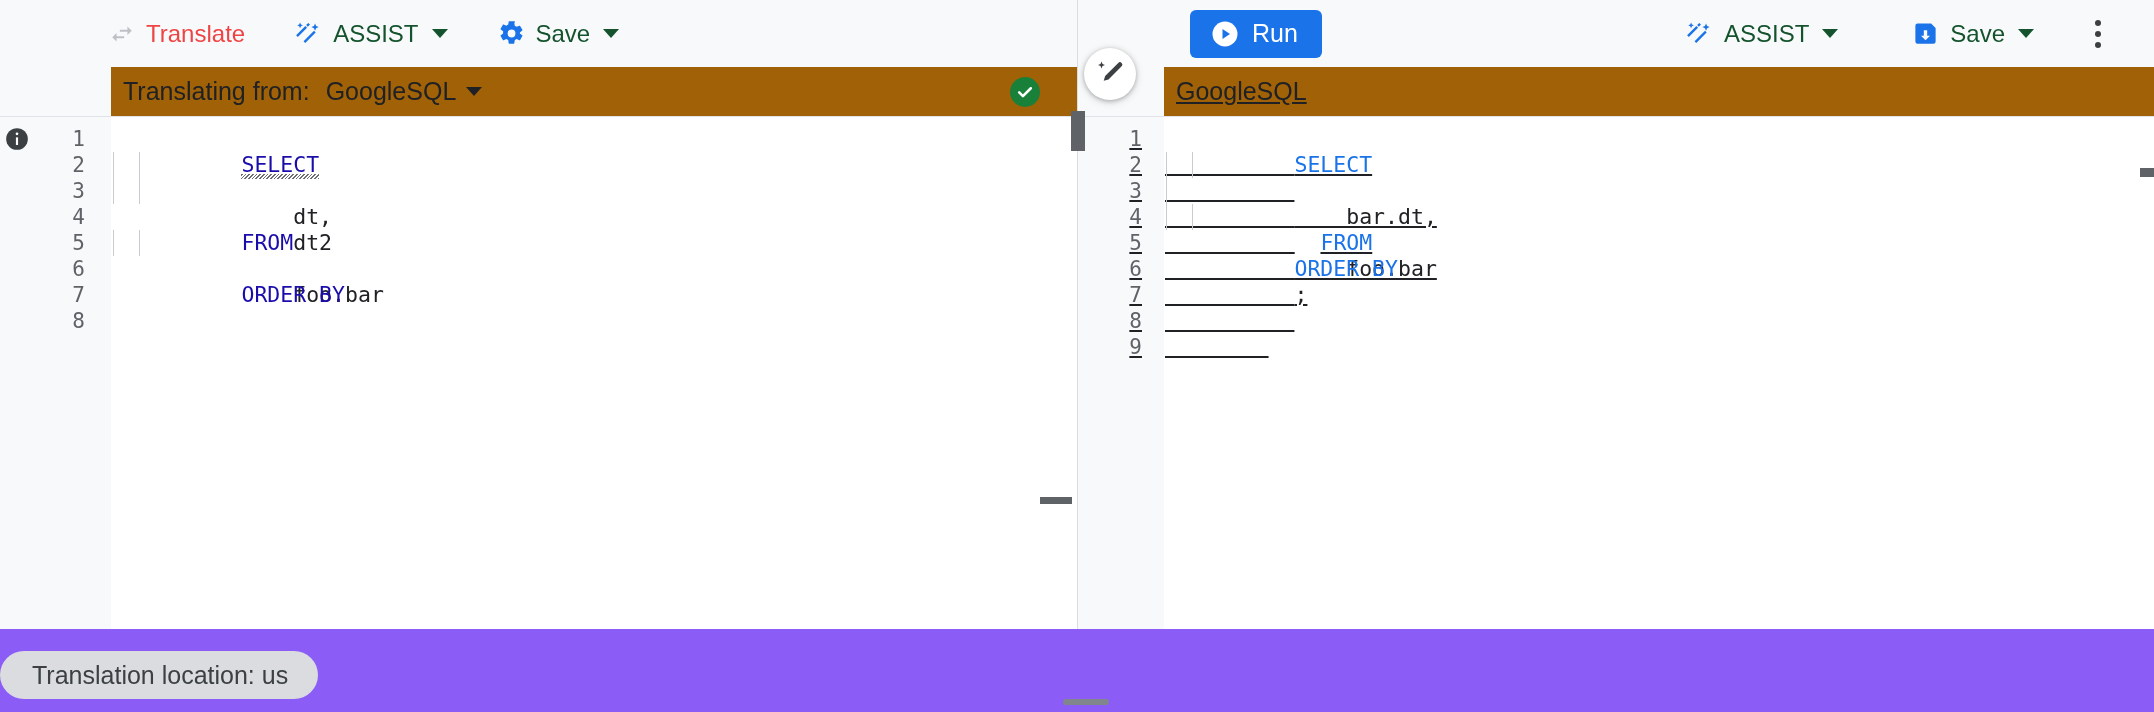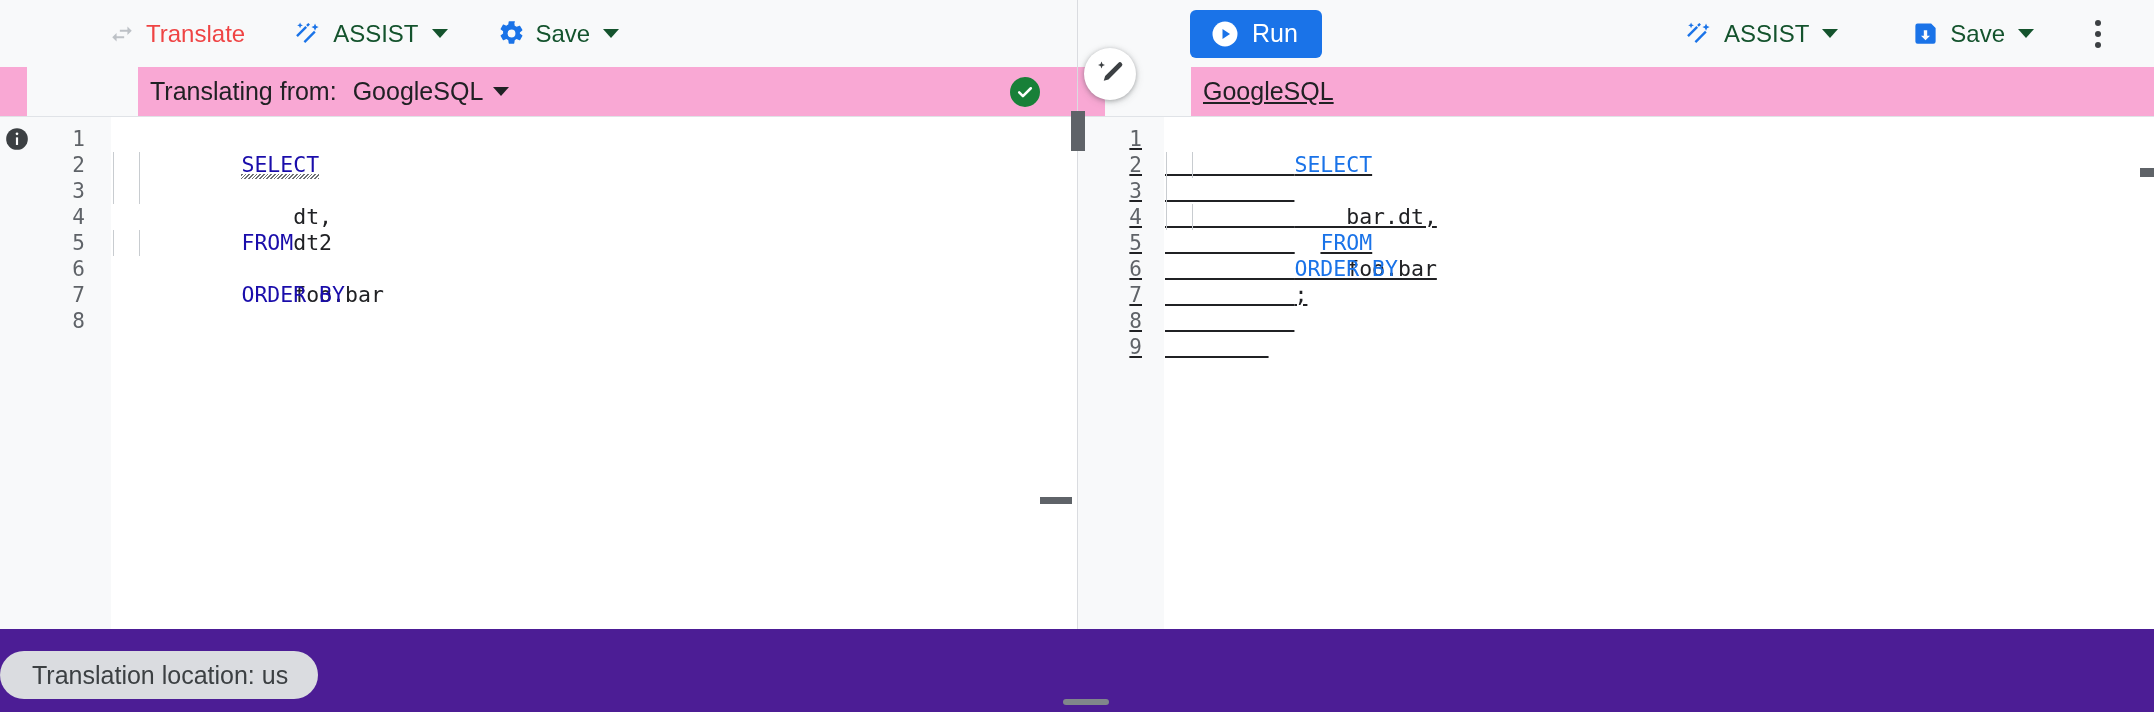--- a/index.html
+++ b/index.html
@@ -114,23 +114,22 @@
   }
   .pane-left  { width: 1078px; border-right: 1px solid #dadce0; }
   .pane-right { width: 1076px; text-decoration: underline; }
 
   .pane-header {
     height: 50px;
     display: flex;
     align-items: center;
     box-sizing: border-box;
     border-bottom: 1px solid #e0e3e7;
-    background: #f9a8d4;
-    position: relative;
-    padding-left: 27px;
+    background: #a16207;
+    position: relative;
   }
   .gutter-pad { width: 111px; height: 100%; background: #f8f9fa; flex: none; }
   .pane-right .gutter-pad { width: 86px; }
   .ph-text {
     font-size: 25px;
     color: #202124;
     padding-left: 12px;
     display: flex;
     align-items: center;
     gap: 16px;
@@ -288,21 +287,21 @@
     cursor: pointer;
     z-index: 7;
   }
 
   
   .footer {
     position: absolute;
     left: 0; top: 629px;
     width: 2154px;
     height: 83px;
-    background: #4c1d95;
+    background: #8b5cf6;
   }
   .loc-chip {
     position: absolute;
     left: 0px;
     top: 22px;
     height: 48px;
     border-radius: 24px;
     background: #dadce0;
     display: inline-flex;
     align-items: center;

